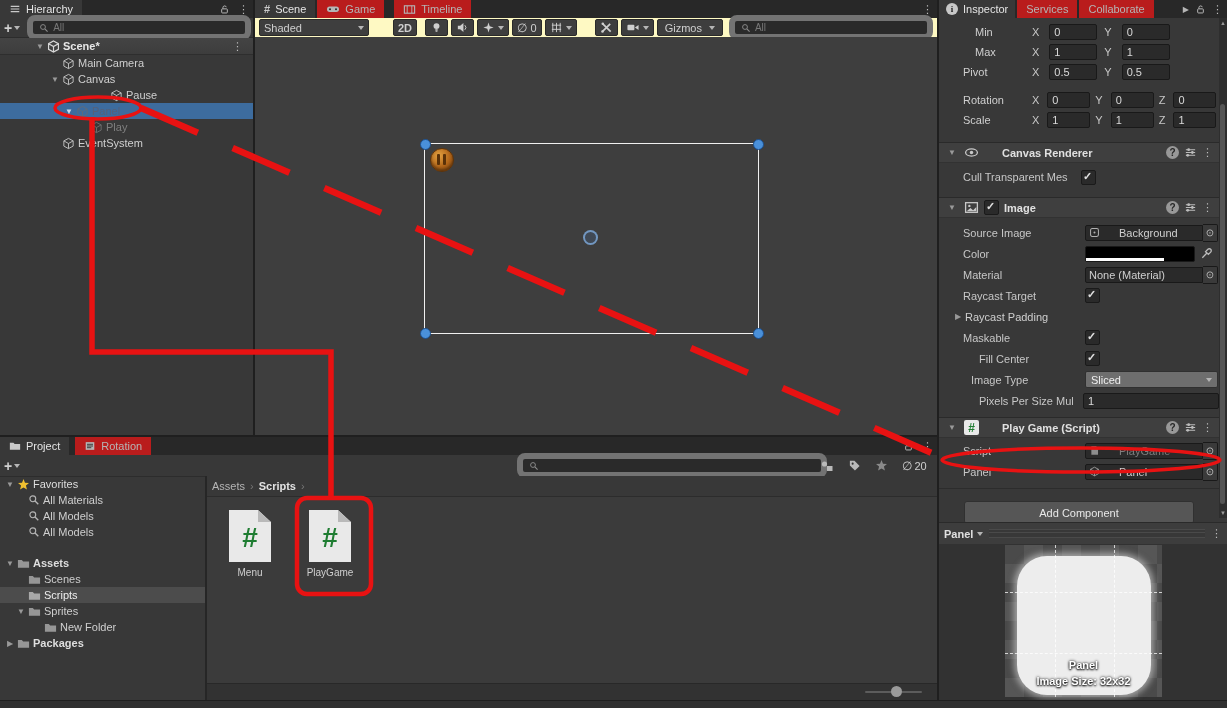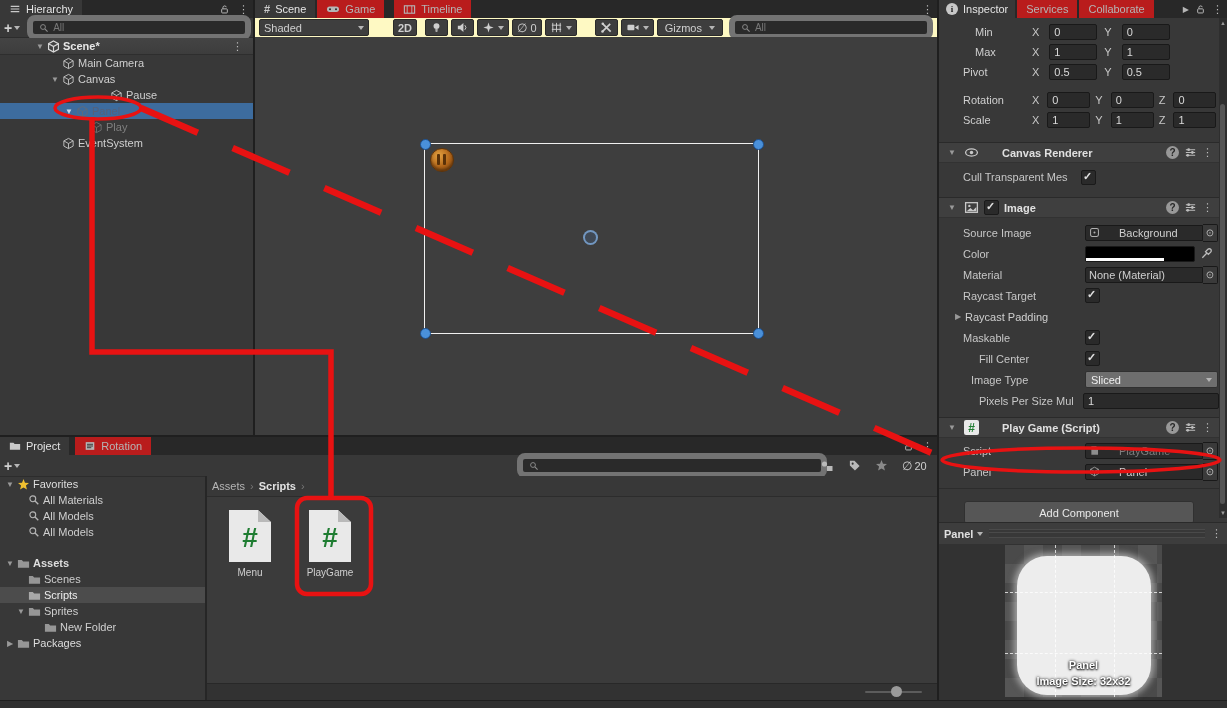--- a/index.html
+++ b/index.html
@@ -435,21 +435,21 @@
         <svg class="ic" width="13" height="13" color="#969696">
             <use href="#ic-folder"></use>
           </svg>
         <span class="lbl">New Folder</span>
       </div>
       <div class="hrow" style="padding-left:3px">
         <span class="arr">▶</span>
         <svg class="ic" width="13" height="13" color="#969696">
             <use href="#ic-folder"></use>
           </svg>
-        <span class="lbl" style="font-weight:normal;color:#dedede">Packages</span>
+        <span class="lbl" style="font-weight:bold;color:#dedede">Packages</span>
       </div>
     </div>
 
     <div style="position:absolute;left:207px;top:39px;right:0;bottom:16px;background:#3b3b3b">
       <div style="height:20px;background:#383838;border-bottom:1px solid #2c2c2c;display:flex;align-items:center;padding-left:5px;gap:5px">
         <span style="color:#b5b5b5">Assets</span>
         <span style="color:#777">›</span>
         <span style="color:#e2e2e2;font-weight:bold">Scripts</span>
         <span style="color:#777">›</span>
       </div>

